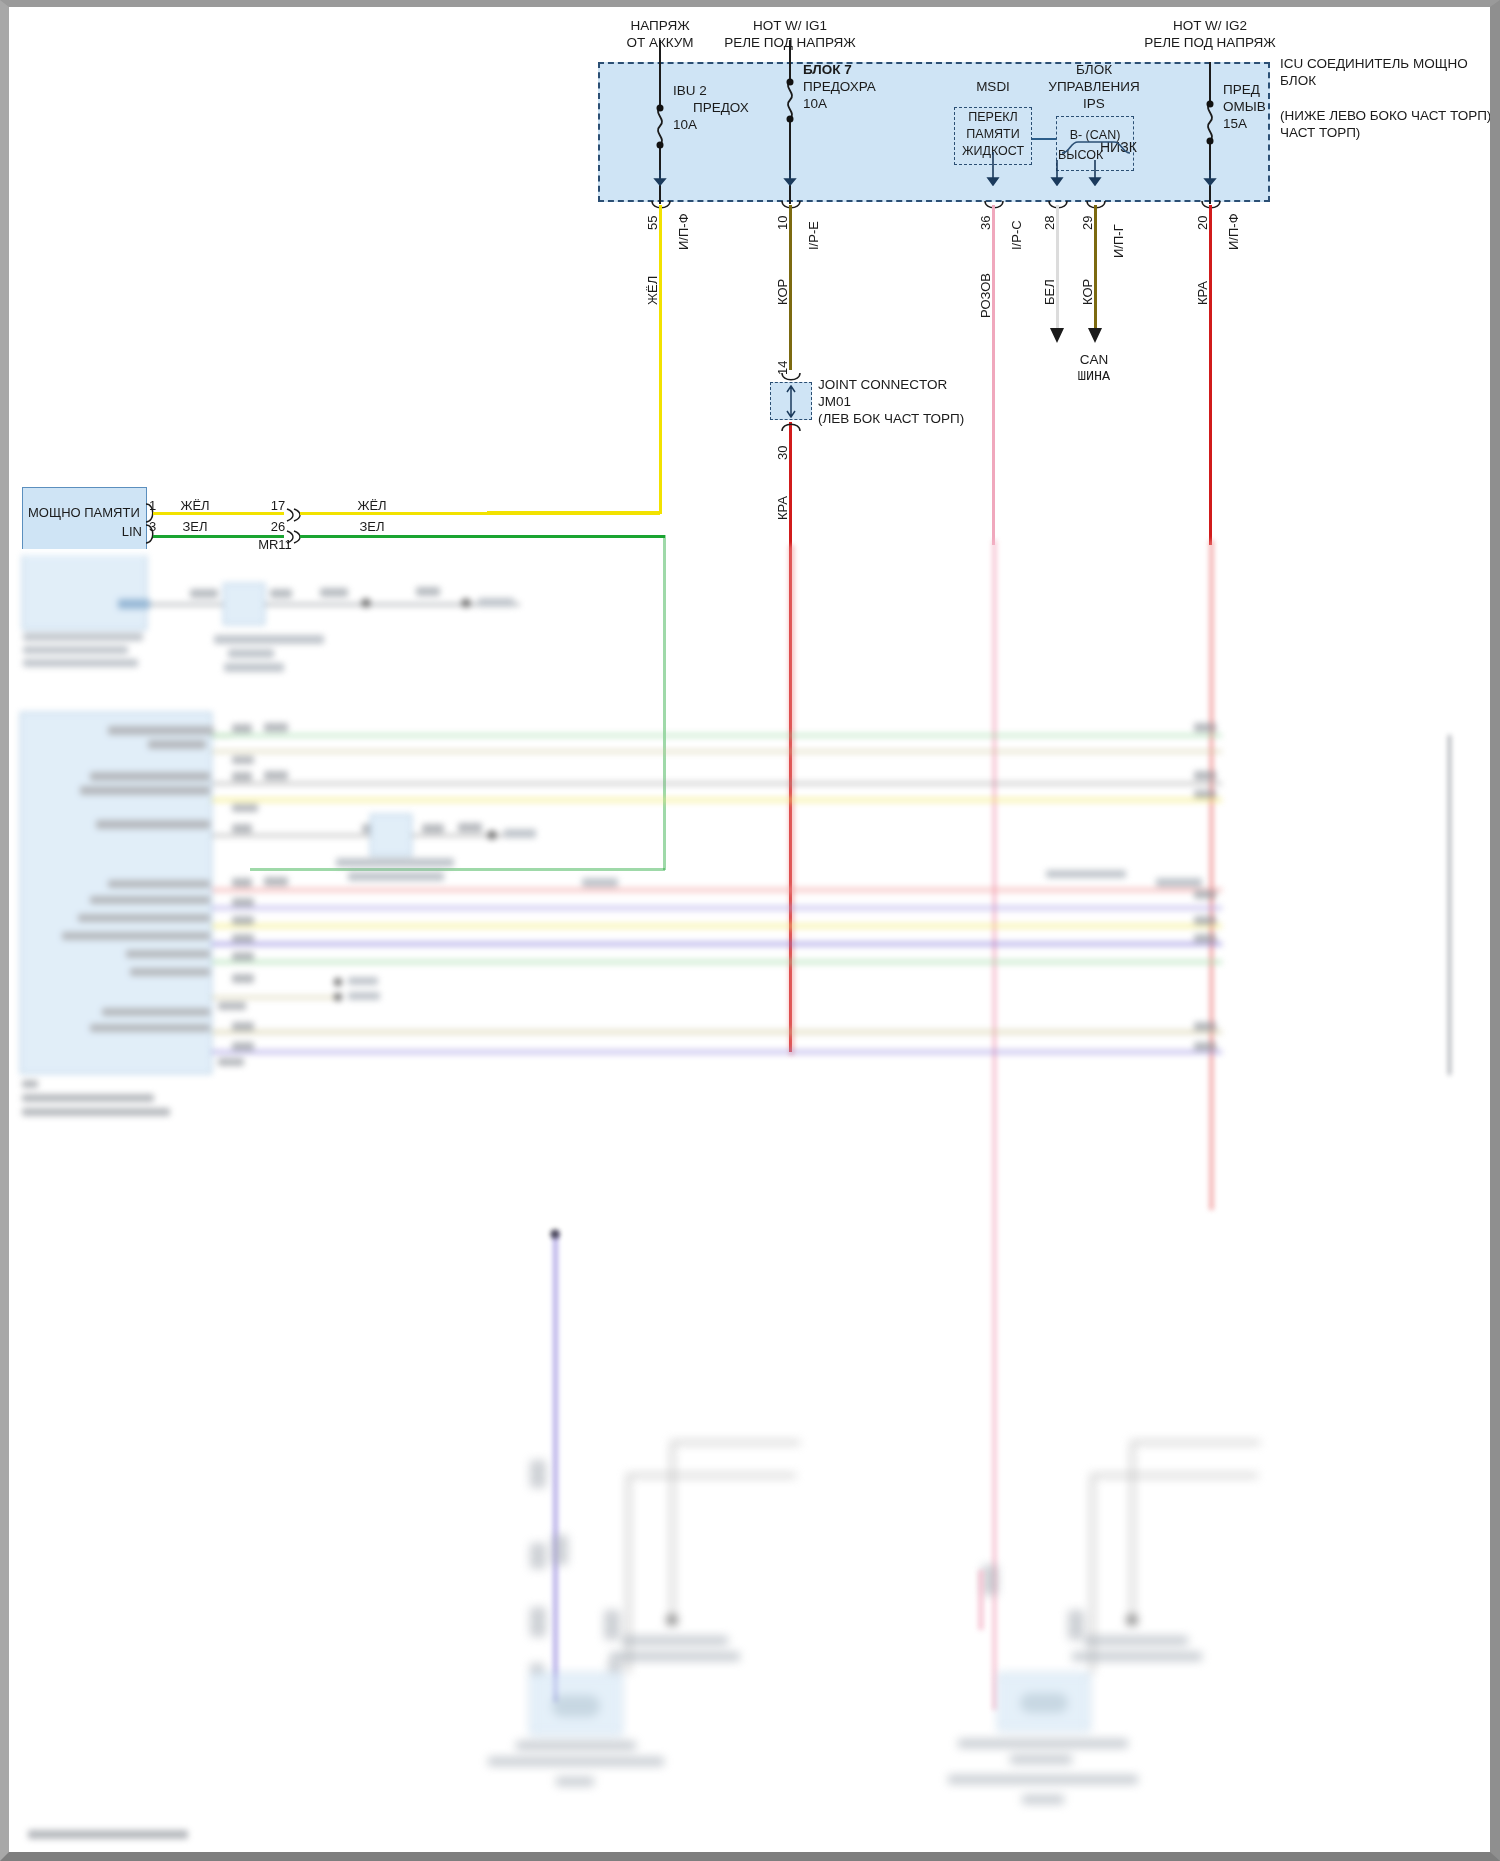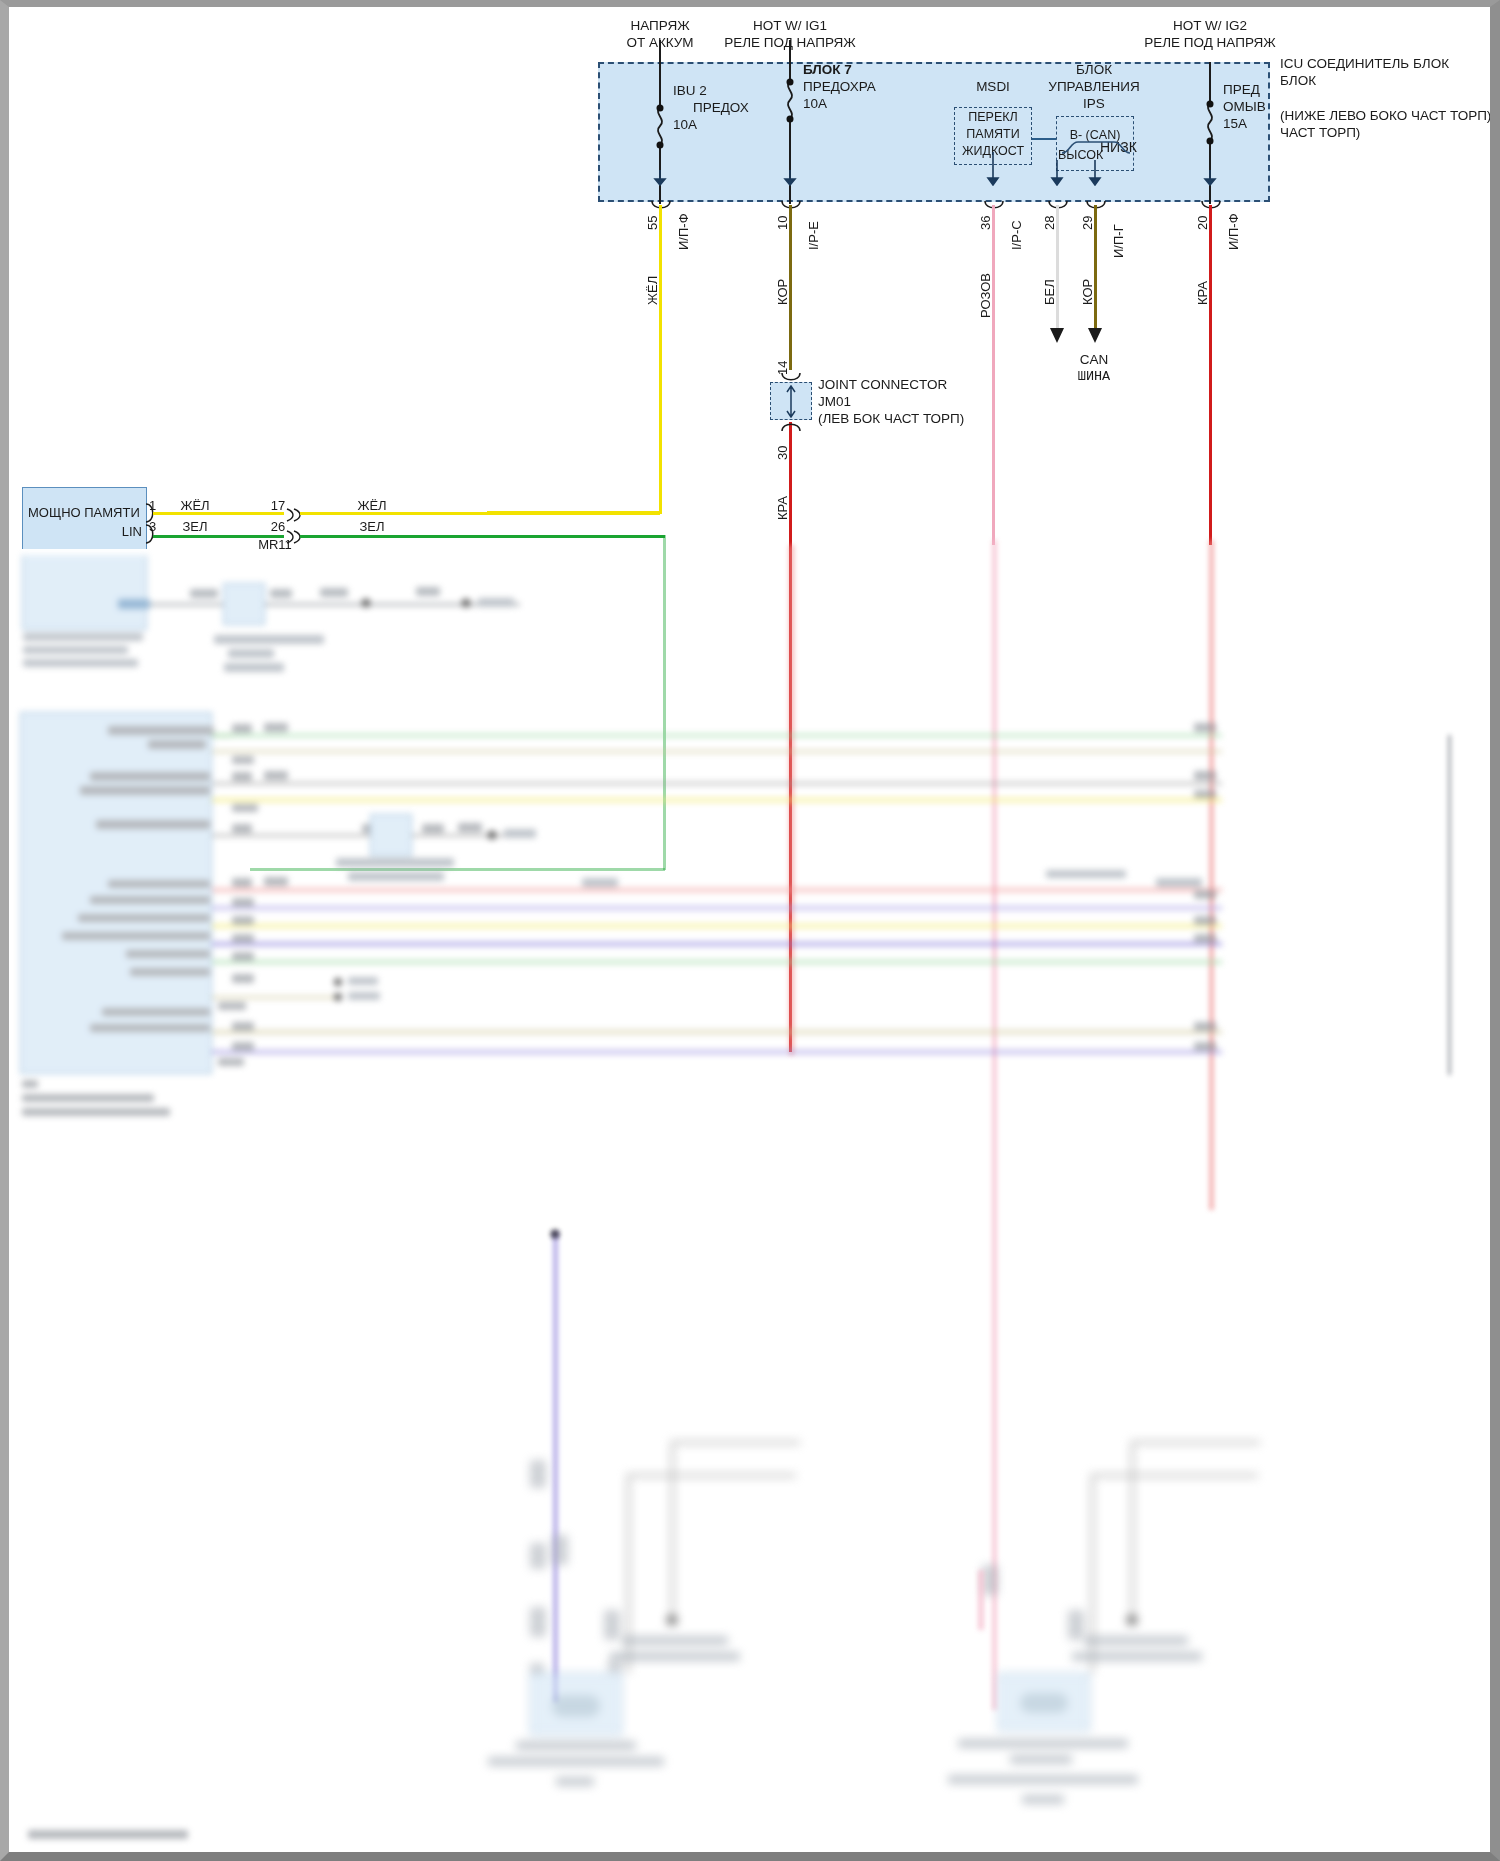--- a/index.html
+++ b/index.html
@@ -40,21 +40,21 @@
   <div class="t c" style="left:660px;top:35px;">ОТ АККУМ</div>
 
   <div class="t c" style="left:790px;top:18px;">HOT W/ IG1</div>
   <div class="t c" style="left:790px;top:35px;">РЕЛЕ ПОД НАПРЯЖ</div>
 
   <div class="t c" style="left:1210px;top:18px;">HOT W/ IG2</div>
   <div class="t c" style="left:1210px;top:35px;">РЕЛЕ ПОД НАПРЯЖ</div>
 
   <div class="dashbox" style="left:598px;top:62px;width:672px;height:140px;"></div>
 
-  <div class="t" style="left:1280px;top:56px;">ICU СОЕДИНИТЕЛЬ БЛОК</div>
+  <div class="t" style="left:1280px;top:56px;">ICU СОЕДИНИТЕЛЬ МОЩНО</div>
   <div class="t" style="left:1280px;top:73px;">БЛОК</div>
   <div class="t" style="left:1280px;top:108px;">(НИЖЕ ЛЕВО БОКО ЧАСТ ТОРП)</div>
   <div class="t" style="left:1280px;top:125px;">ЧАСТ ТОРП)</div>
 
   <div class="wire v" style="left:659px;top:40px;height:68px;background:#1b1b1b;"></div>
   <div class="wire v" style="left:659px;top:144px;height:60px;background:#1b1b1b;"></div>
 
   <div class="wire v" style="left:789px;top:40px;height:42px;background:#1b1b1b;"></div>
   <div class="wire v" style="left:789px;top:118px;height:86px;background:#1b1b1b;"></div>
 

